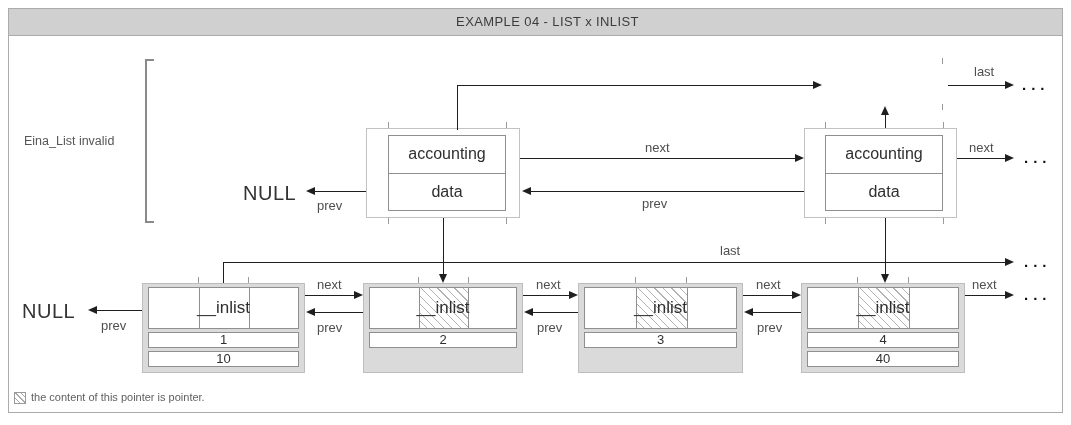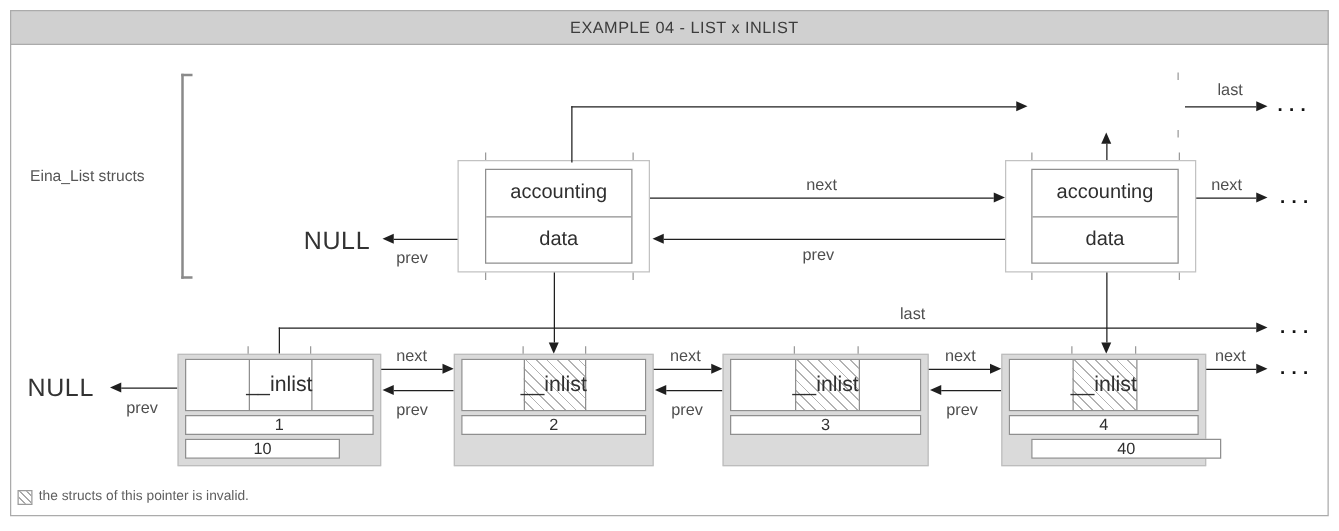--- a/index.html
+++ b/index.html
@@ -66,21 +66,21 @@
 <div id="stage">
 
   <div class="frame"></div>
   <div class="titlebar">
     <span>EXAMPLE 04 - LIST x INLIST</span>
   </div>
 
   <div class="bracket-v" style="left:145px;top:59px;height:164px"></div>
   <div class="bracket-h" style="left:145px;top:59px;width:9px"></div>
   <div class="bracket-h" style="left:145px;top:221px;width:9px"></div>
-  <div class="sidelabel" style="left:24px;top:134px">Eina_List structs</div>
+  <div class="sidelabel" style="left:24px;top:134px">Eina_List invalid</div>
 
   <div class="tick" style="left:942px;top:58px;height:6px"></div>
   <div class="tick" style="left:942px;top:104px;height:6px"></div>
 
   <div class="box-outer" style="left:366px;top:128px;width:154px;height:90px"></div>
   <div class="box-inner" style="left:388px;top:135px;width:118px;height:76px">
     <div class="acct-row">accounting</div>
     <div class="acct-row bordered">data</div>
   </div>
   <div class="tick" style="left:388px;top:122px;height:6px"></div>
@@ -144,21 +144,21 @@
   <div class="plabel" style="left:101px;top:318px">prev</div>
 
   <div class="inode" style="left:142px;top:283px;width:163px;height:90px">
     <div class="inode-top" style="left:5px;top:3px;width:151px;height:42px">
 
       <div class="subdiv" style="left:50px"></div>
       <div class="subdiv" style="left:100px"></div>
       <div class="inode-label">__inlist</div>
     </div>
     <div class="inode-row" style="left:5px;top:48px;width:151px;height:16px">1</div>
-    <div class="inode-row" style="left:5px;top:67px;width:124px;height:16px">10</div>
+    <div class="inode-row" style="left:5px;top:67px;width:151px;height:16px">10</div>
   </div>
   <div class="tick" style="left:198px;top:277px;height:6px"></div>
   <div class="tick" style="left:248px;top:277px;height:6px"></div>
 
   <div class="plabel" style="left:317px;top:277px">next</div>
   <div class="line-h" style="left:305px;top:295px;width:49px"></div>
   <div class="ah r" style="left:354px;top:291px"></div>
   <div class="line-h" style="left:315px;top:312px;width:48px"></div>
   <div class="ah l" style="left:306px;top:308px"></div>
   <div class="plabel" style="left:317px;top:320px">prev</div>
@@ -202,26 +202,26 @@
   <div class="plabel" style="left:757px;top:320px">prev</div>
 
   <div class="inode" style="left:801px;top:283px;width:164px;height:90px">
     <div class="inode-top" style="left:5px;top:3px;width:152px;height:42px">
       <div class="hatch" style="left:50px;width:51px"></div>
       <div class="subdiv" style="left:50px"></div>
       <div class="subdiv" style="left:101px"></div>
       <div class="inode-label">__inlist</div>
     </div>
     <div class="inode-row" style="left:5px;top:48px;width:152px;height:16px">4</div>
-    <div class="inode-row" style="left:23px;top:67px;width:152px;height:16px">40</div>
+    <div class="inode-row" style="left:5px;top:67px;width:152px;height:16px">40</div>
   </div>
   <div class="tick" style="left:857px;top:277px;height:6px"></div>
   <div class="tick" style="left:908px;top:277px;height:6px"></div>
 
   <div class="plabel" style="left:972px;top:277px">next</div>
   <div class="line-h" style="left:965px;top:295px;width:40px"></div>
   <div class="ah r" style="left:1005px;top:291px"></div>
   <div class="dots" style="left:1024px;top:286px">...</div>
 
   <div class="legend-swatch"></div>
-  <div class="legend-text">the structs of this pointer is invalid.</div>
+  <div class="legend-text">the content of this pointer is pointer.</div>
 
 </div>
 
 </body></html>

